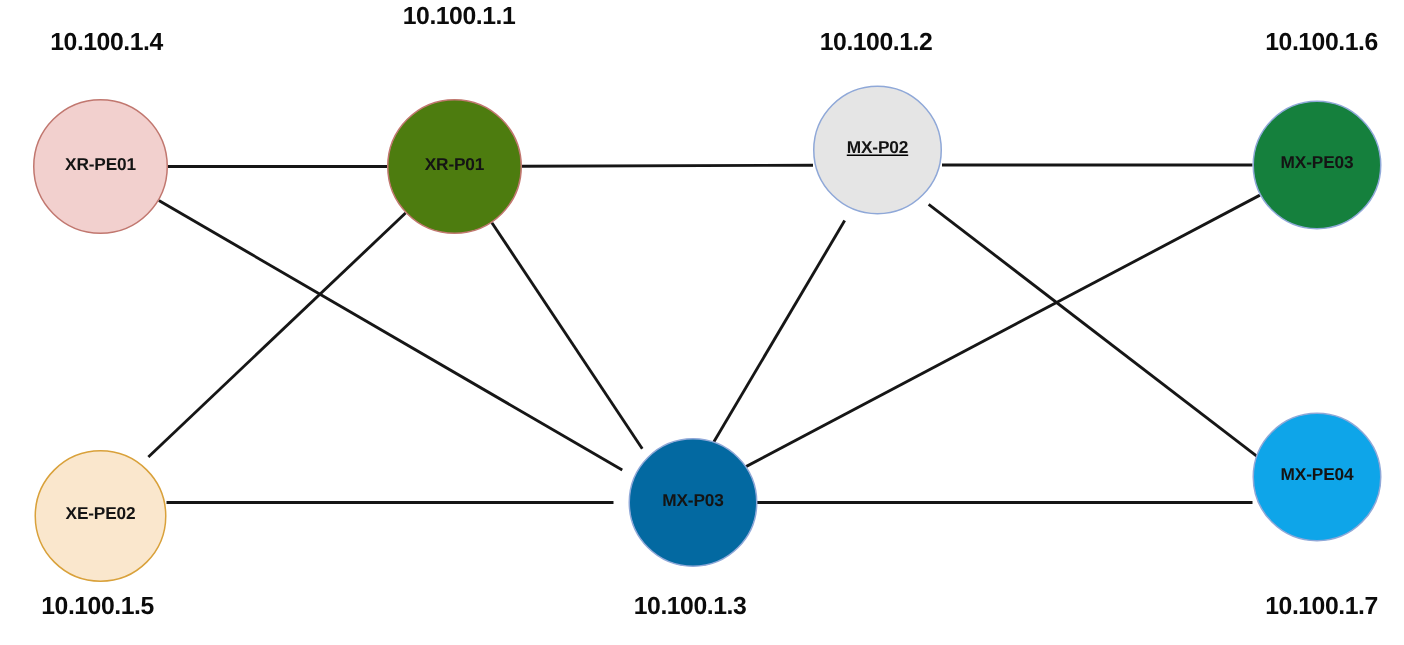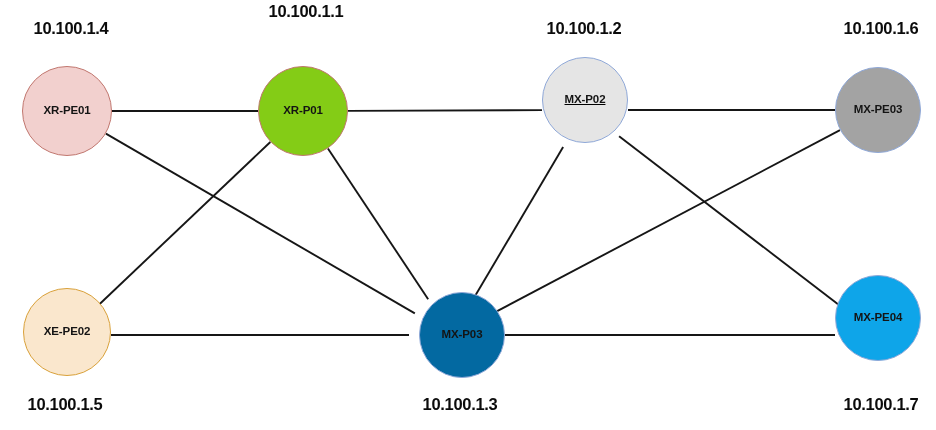--- a/index.html
+++ b/index.html
@@ -67,33 +67,33 @@
       <line x1="327.92" y1="148.47" x2="428.18" y2="299.20" stroke="#161616" stroke-width="1.9" stroke-linecap="butt"></line>
       <line x1="563.12" y1="147.02" x2="473.88" y2="297.98" stroke="#161616" stroke-width="1.9" stroke-linecap="butt"></line>
       <line x1="619.10" y1="136.19" x2="843.90" y2="308.81" stroke="#161616" stroke-width="1.9" stroke-linecap="butt"></line>
       <line x1="839.98" y1="130.08" x2="490.02" y2="314.92" stroke="#161616" stroke-width="1.9" stroke-linecap="butt"></line>
     </svg>
   <div id="node-layer">
       <div class="node" style="left: 22px; top: 66px; width: 90px; height: 90px; background: rgb(242, 208, 206); border: 1.6px solid rgb(193, 119, 111);">
         <span class="node-label">XR-PE01</span>
       </div>
       <div class="ip-label" style="left: -39px; top: 20px; width: 220px;">10.100.1.4</div>
-      <div class="node" style="left: 258px; top: 66px; width: 90px; height: 90px; background: #84cc16; border: 1.6px solid rgb(193, 119, 111);">
+      <div class="node" style="left: 258px; top: 66px; width: 90px; height: 90px; background: #4d7c0f; border: 1.6px solid rgb(193, 119, 111);">
         <span class="node-label">XR-P01</span>
       </div>
       <div class="ip-label" style="left: 196px; top: 3px; width: 220px;">10.100.1.1</div>
       <div class="node" style="left: 542px; top: 57px; width: 86px; height: 86px; background: #e5e5e5; border: 1.6px solid rgb(143, 168, 216); text-decoration: underline;">
         <span class="node-label">MX-P02</span>
       </div>
       <div class="ip-label" style="left: 474px; top: 20px; width: 220px;">10.100.1.2</div>
-      <div class="node" style="left: 835px; top: 67px; width: 86px; height: 86px; background: #a3a3a3; border: 1.6px solid rgb(143, 168, 216);">
+      <div class="node" style="left: 835px; top: 67px; width: 86px; height: 86px; background: #15803d; border: 1.6px solid rgb(143, 168, 216);">
         <span class="node-label">MX-PE03</span>
       </div>
       <div class="ip-label" style="left: 771px; top: 20px; width: 220px;">10.100.1.6</div>
-      <div class="node" style="left: 23px; top: 288px; width: 88px; height: 88px; background: rgb(250, 231, 205); border: 1.6px solid rgb(217, 161, 58);">
+      <div class="node" style="left: 23px; top: 300px; width: 88px; height: 88px; background: rgb(250, 231, 205); border: 1.6px solid rgb(217, 161, 58);">
         <span class="node-label">XE-PE02</span>
       </div>
       <div class="ip-label" style="left: -45px; top: 396px; width: 220px;">10.100.1.5</div>
       <div class="node" style="left: 419px; top: 292px; width: 86px; height: 86px; background: #0369a1; border: 1.6px solid rgb(143, 168, 216);">
         <span class="node-label">MX-P03</span>
       </div>
       <div class="ip-label" style="left: 350px; top: 396px; width: 220px;">10.100.1.3</div>
       <div class="node" style="left: 835px; top: 275px; width: 86px; height: 86px; background: #0ea5e9; border: 1.6px solid rgb(143, 168, 216);">
         <span class="node-label">MX-PE04</span>
       </div>

